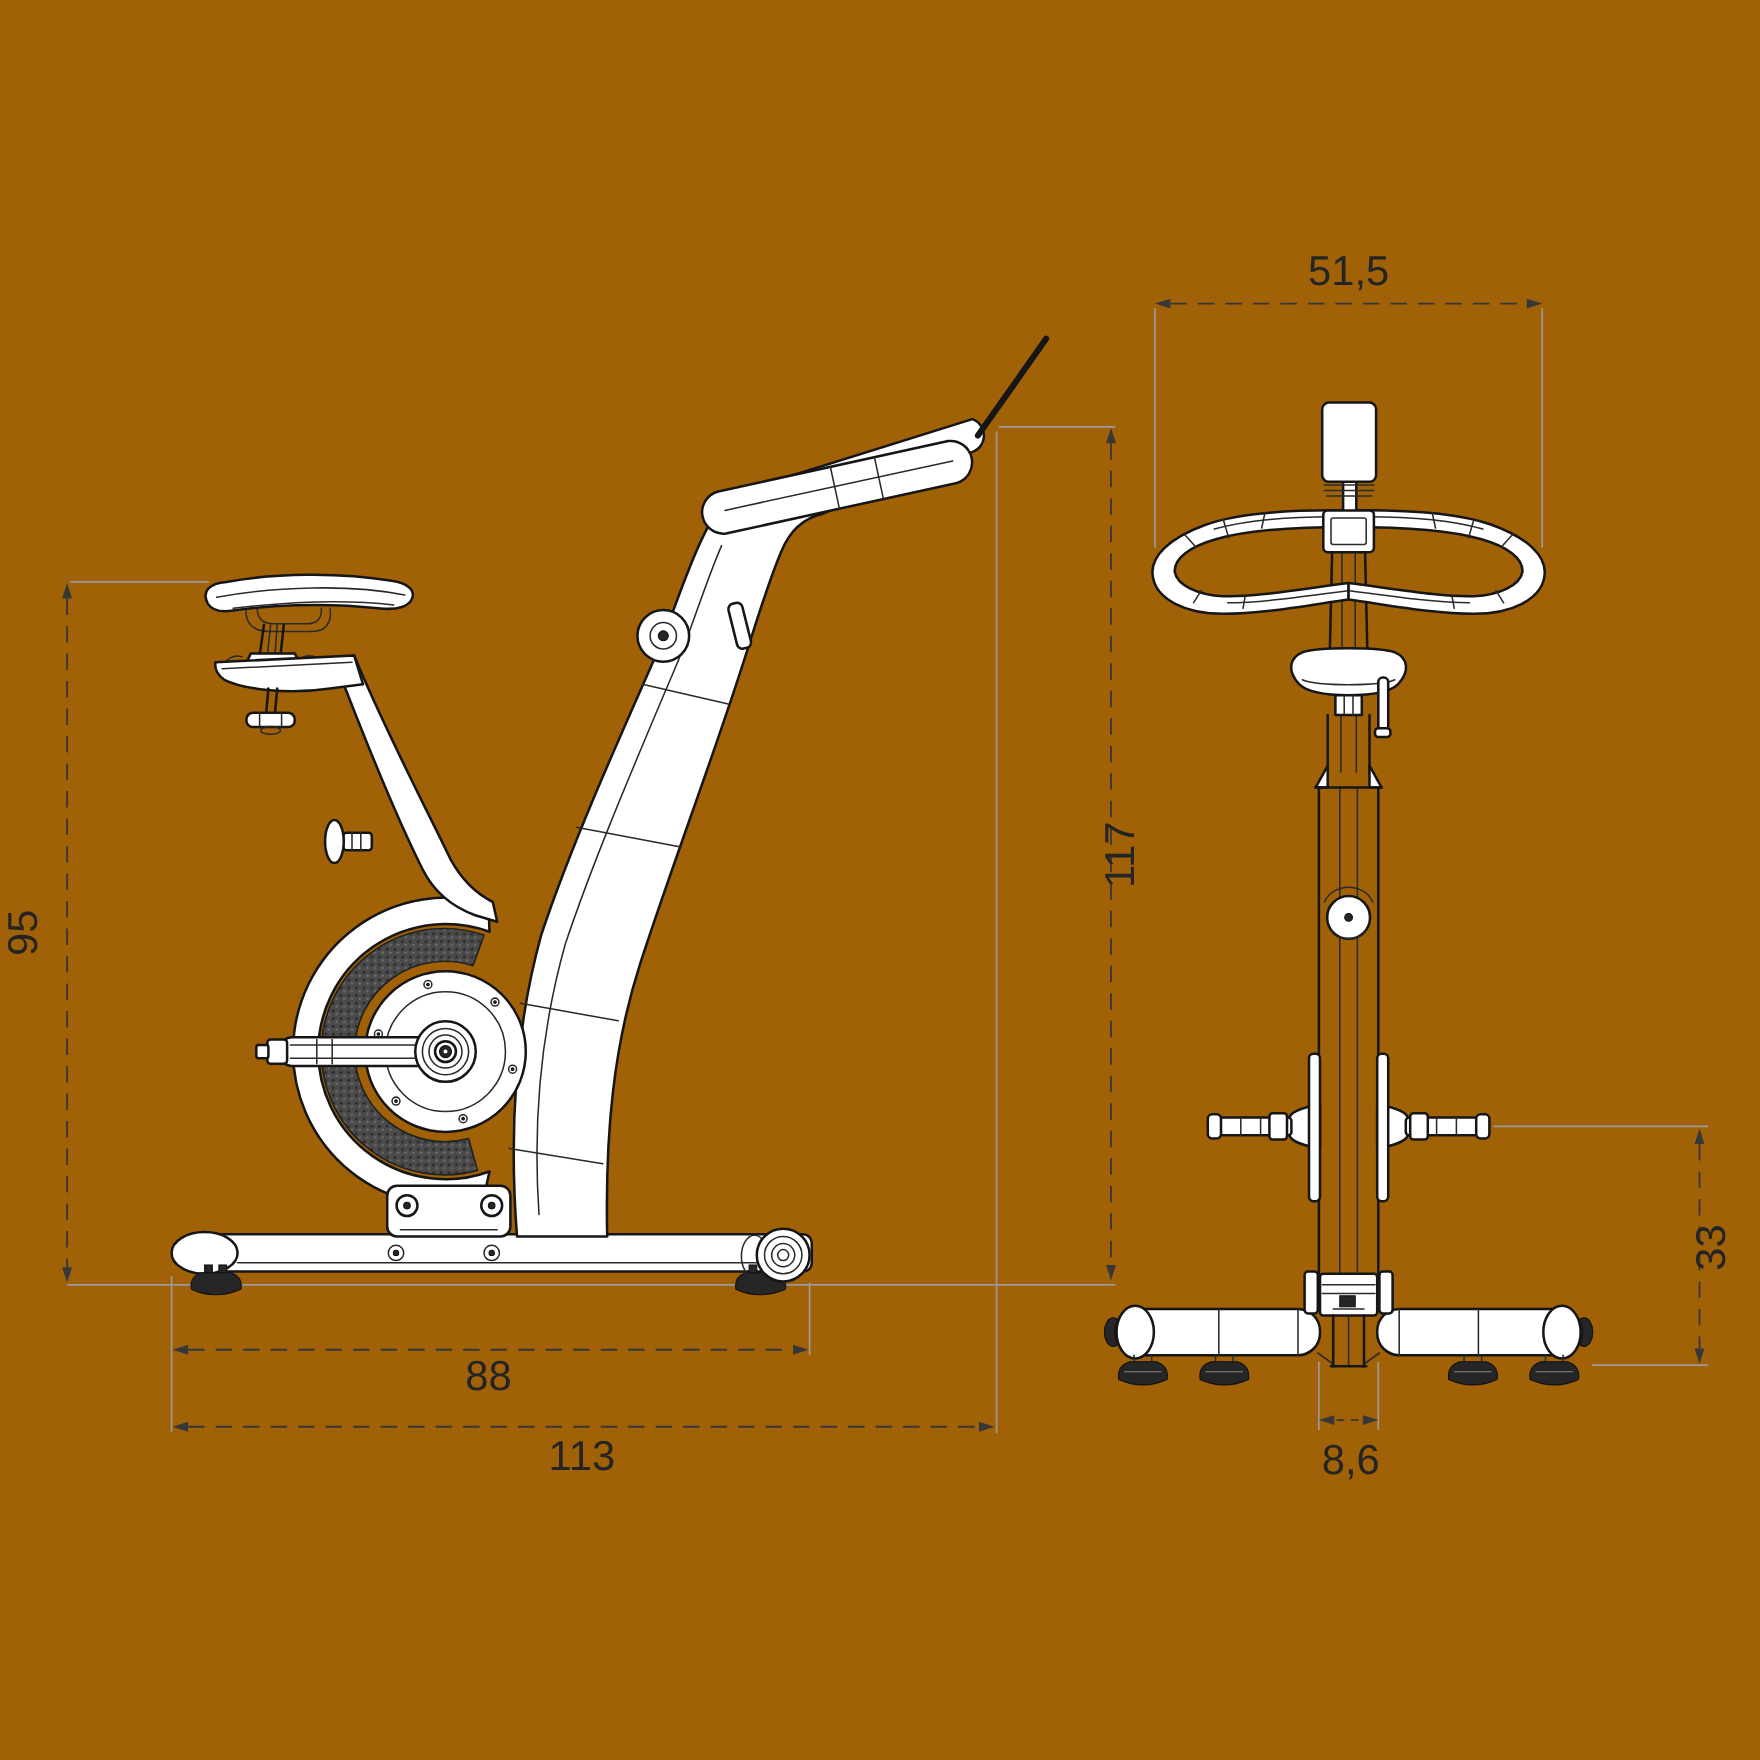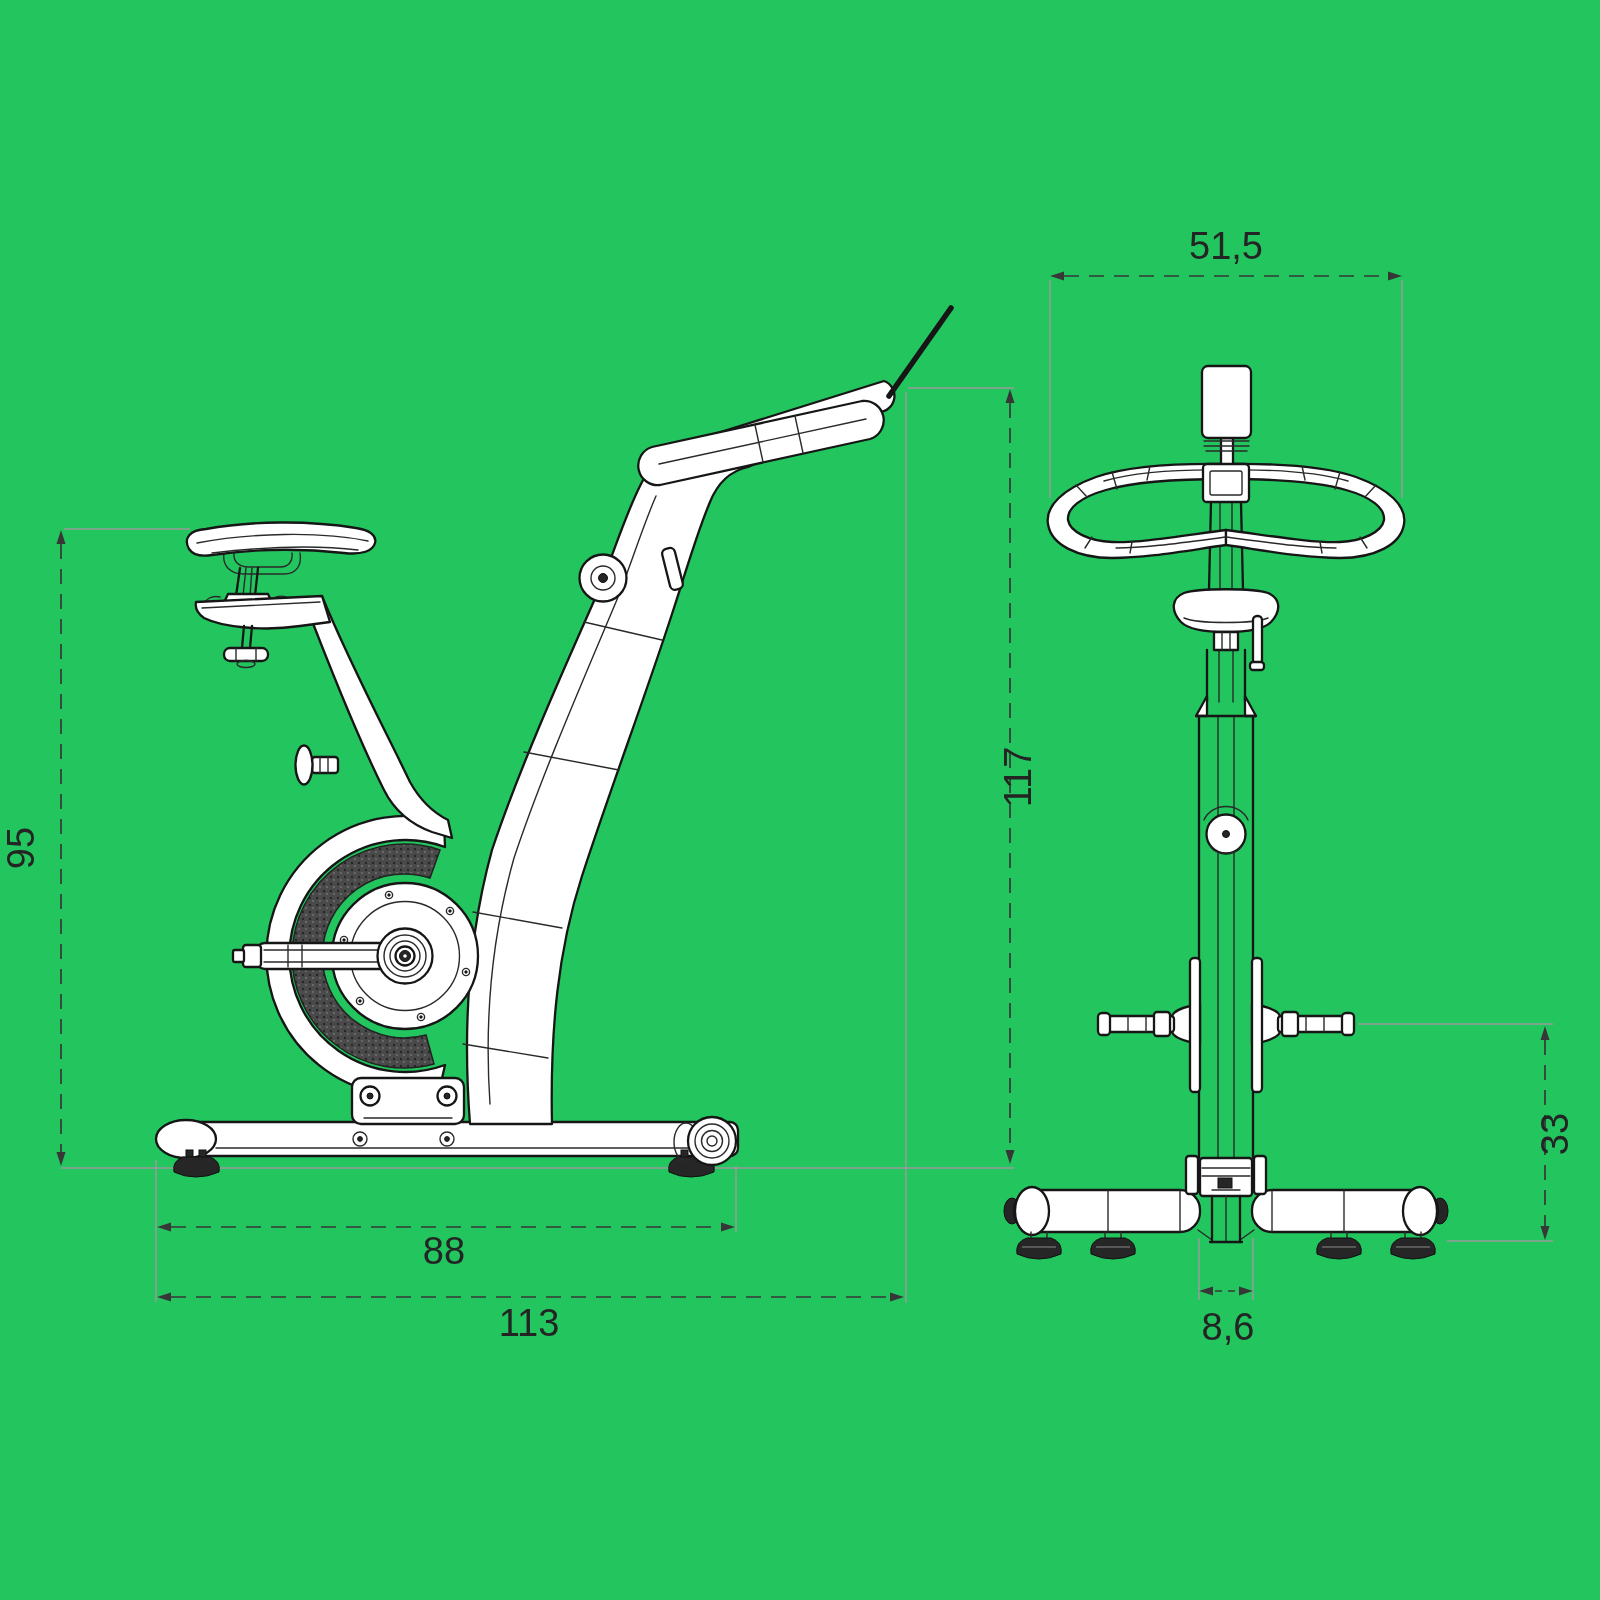--- a/index.html
+++ b/index.html
@@ -1,16 +1,16 @@
 <!DOCTYPE html>
 <html><head>
 <meta charset="utf-8">
 <style>
   html,body{margin:0;padding:0;background:#ffffff;}
-  .stage{width:1600px;height:1600px;position:relative;background:#22c55e;}
+  .stage{width:1600px;height:1600px;position:relative;background:#a16207;}
   svg{display:block;}
   .ln{fill:none;stroke:#161616;stroke-width:2.3;stroke-linecap:round;stroke-linejoin:round;}
   .lnf{fill:#ffffff;stroke:#161616;stroke-width:2.3;stroke-linecap:round;stroke-linejoin:round;}
   .ln2{fill:none;stroke:#2a2a2a;stroke-width:1.4;stroke-linecap:round;stroke-linejoin:round;}
   .dk{fill:#262626;stroke:#111;stroke-width:1;}
   .ext{fill:none;stroke:#9b9b9b;stroke-width:1.5;}
   .dim{fill:none;stroke:#373737;stroke-width:1.7;stroke-dasharray:15 10;}
   .dimshort{fill:none;stroke:#373737;stroke-width:1.7;stroke-dasharray:7 6;}
   .arr{fill:#373737;stroke:none;}
   .dimtext{font-family:"Liberation Sans",sans-serif;font-size:38px;fill:#242424;}

